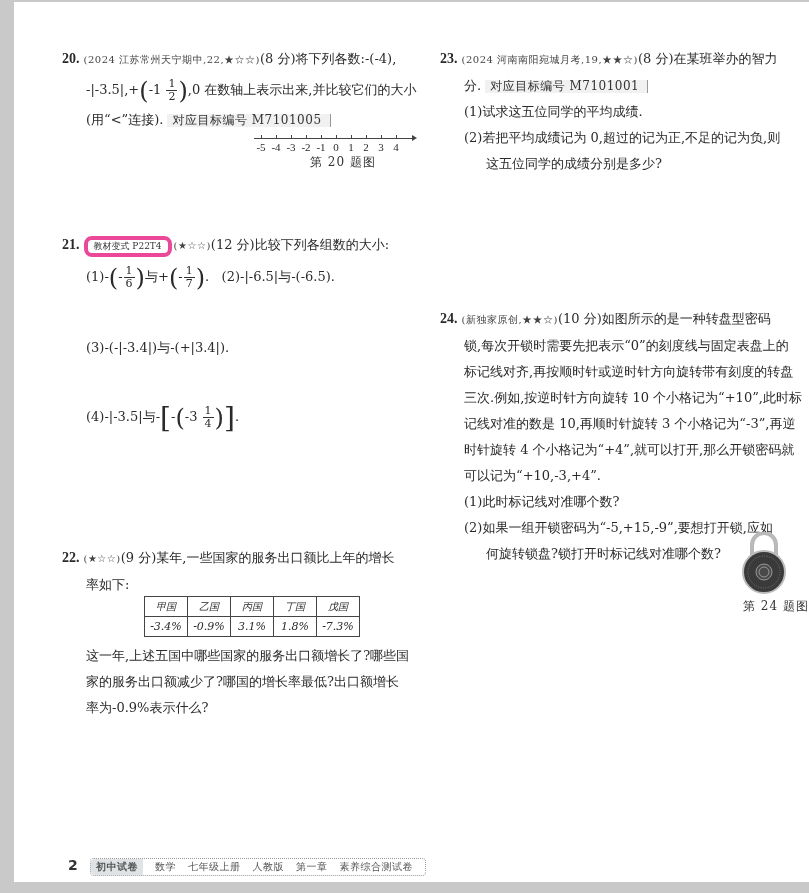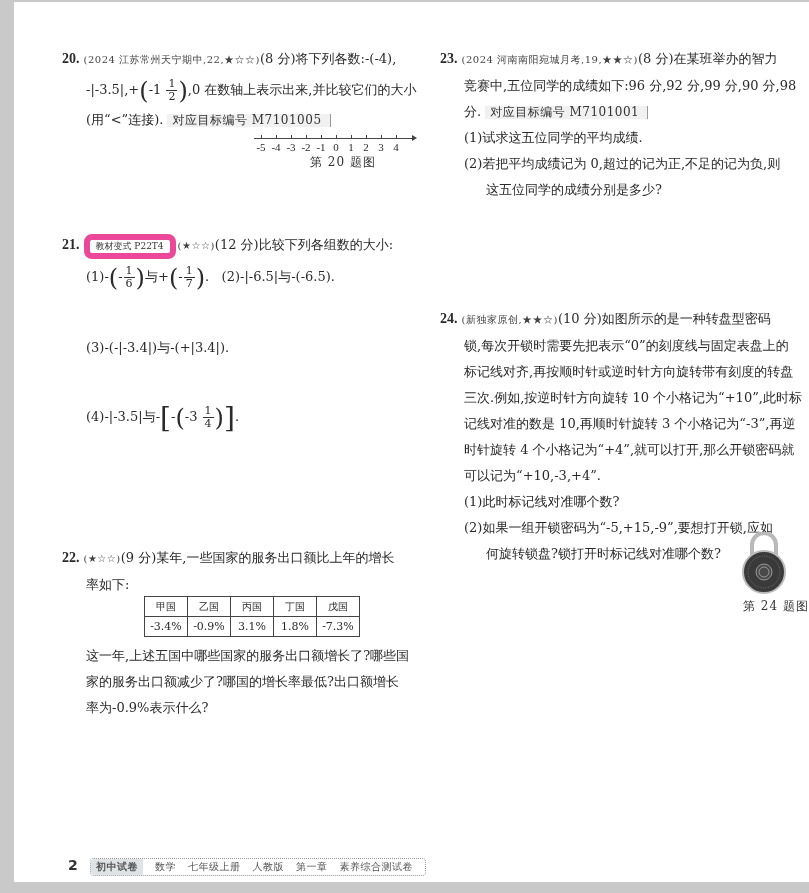--- a/index.html
+++ b/index.html
@@ -12,21 +12,21 @@
   }
   .page {
     position: absolute; left: 14px; top: 2px; width: 807px; height: 880px;
     background: #ffffff;
   }
   .q { position: absolute; font-size: 13px; line-height: 26px; }
   .q .num { font-weight: bold; font-family: "Liberation Serif", serif; font-size: 14px; margin-right: 4px; }
   .src { font-size: 10px; color: #444; letter-spacing: 0.5px; }
   .tag {
     display: inline-block; font-size: 9px; line-height: 13px; padding: 0 6px;
-    border: 6px solid #ec4899; border-radius: 8px; color: #333; margin-right: 2px;
+    border: 4px solid #ec4899; border-radius: 8px; color: #333; margin-right: 2px;
   }
   .target {
     display: inline-block; font-size: 12px; line-height: 13px; padding: 0 8px 0 5px;
     background: #f1f1f1; border-right: 1px solid #999; color: #333; margin-left: 4px;
     letter-spacing: 0.5px;
   }
   .indent { padding-left: 24px; }
   .indent2 { padding-left: 46px; }
   .line { display: block; white-space: nowrap; }
   .frac { display: inline-flex; flex-direction: column; align-items: center; vertical-align: middle; font-size: 11px; line-height: 12px; margin: 0 1px; }
@@ -36,21 +36,21 @@
 
   .numline { position: absolute; left: 240px; top: 130px; width: 165px; height: 40px; }
   .numline .axis { position: absolute; left: 0; top: 6px; width: 160px; height: 1px; background: #444; }
   .numline .arrow { position: absolute; left: 158px; top: 3px; width: 0; height: 0;
     border-left: 5px solid #444; border-top: 3px solid transparent; border-bottom: 3px solid transparent; }
   .numline .tick { position: absolute; top: 3px; width: 1px; height: 4px; background: #444; }
   .numline .lbl { position: absolute; top: 9px; font-size: 11px; font-family: "Liberation Serif", serif; transform: translateX(-50%); }
   .caption { position: absolute; font-size: 12px; color: #333; letter-spacing: 1px; }
 
   table.growth { position: absolute; left: 130px; top: 594px; border-collapse: collapse; font-size: 11px; }
-  table.growth td { border: 1px solid #444; padding: 0; height: 19px; text-align: center; width: 42px; }
+  table.growth td { border: 1px solid #444; padding: 0; height: 19px; text-align: center; width: 42px; font-style: italic; }
   table.growth tr.h td { font-size: 10px; }
 
   .lock { position: absolute; left: 727px; top: 530px; width: 46px; height: 62px; }
 
   .footer { position: absolute; left: 50px; top: 855px; height: 18px; font-family: "DejaVu Sans", sans-serif; }
   .footer .pg { position: absolute; left: 4px; top: 0; font-size: 14px; font-weight: bold; color: #333; }
   .footer .bar { position: absolute; left: 26px; top: 1px; height: 16px; width: 334px;
     border: 1px dotted #999; border-radius: 4px; display: flex; align-items: center; font-size: 10px; color: #555; white-space: nowrap; text-align: right; }
   .footer .series { background: #dfe3e5; color: #555; font-weight: bold; padding: 0 5px; height: 16px; line-height: 16px; border-radius: 4px 0 0 4px; margin-right: 12px; letter-spacing: 0.5px; }
   .footer .item { margin-right: 12px; letter-spacing: 0.5px; }
@@ -160,21 +160,20 @@
   <div class="q" style="left:72px; top:641px; width:350px;">
     <span class="line">这一年,上述五国中哪些国家的服务出口额增长了?哪些国</span>
     <span class="line">家的服务出口额减少了?哪国的增长率最低?出口额增长</span>
     <span class="line">率为-0.9%表示什么?</span>
   </div>
 
   <div class="q" style="left:426px; top:44px; width:370px;">
     <span class="line">
       <span class="num">23.</span><span class="src">(2024 河南南阳宛城月考,19,★★☆)</span><span>(8 分)</span><span>在某班举办的智力</span>
     </span>
-    <span class="line indent">竞赛中,五位同学的成绩如下:96 分,92 分,99 分,90 分,98</span>
     <span class="line indent"><span>分.</span><span class="target">对应目标编号 M7101001</span></span>
     <span class="line indent">(1)试求这五位同学的平均成绩.</span>
     <span class="line indent">(2)若把平均成绩记为 0,超过的记为正,不足的记为负,则</span>
     <span class="line indent2">这五位同学的成绩分别是多少?</span>
   </div>
 
   <div class="edge-num">2</div>
 
   <div class="q" style="left:426px; top:304px; width:380px;">
     <span class="line">

